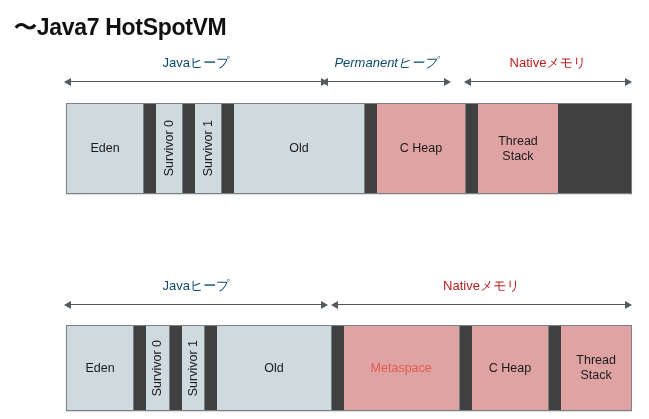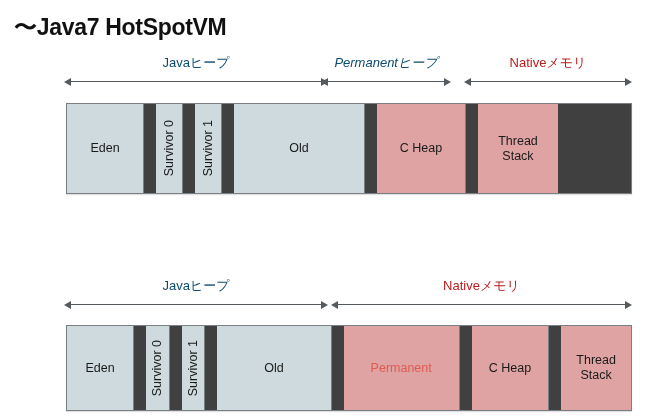--- a/index.html
+++ b/index.html
@@ -209,21 +209,21 @@
     <div class="mem-cell heap vertical" style="width:27px;">
       <span class="cell-label">Survivor 0</span>
     </div>
     <div class="mem-cell heap vertical" style="width:27px;">
       <span class="cell-label">Survivor 1</span>
     </div>
     <div class="mem-cell heap" style="width:131px;">
       <span class="cell-label">Old</span>
     </div>
     <div class="mem-cell native accent" style="width:133px;">
-      <span class="cell-label">Permanent</span>
+      <span class="cell-label">Metaspace</span>
     </div>
     <div class="mem-cell native" style="width:89px;">
       <span class="cell-label">C Heap</span>
     </div>
     <div class="mem-cell native" style="width:80px;">
       <span class="cell-label">Thread<br>Stack</span>
     </div>
   </div>
 
 </div>

